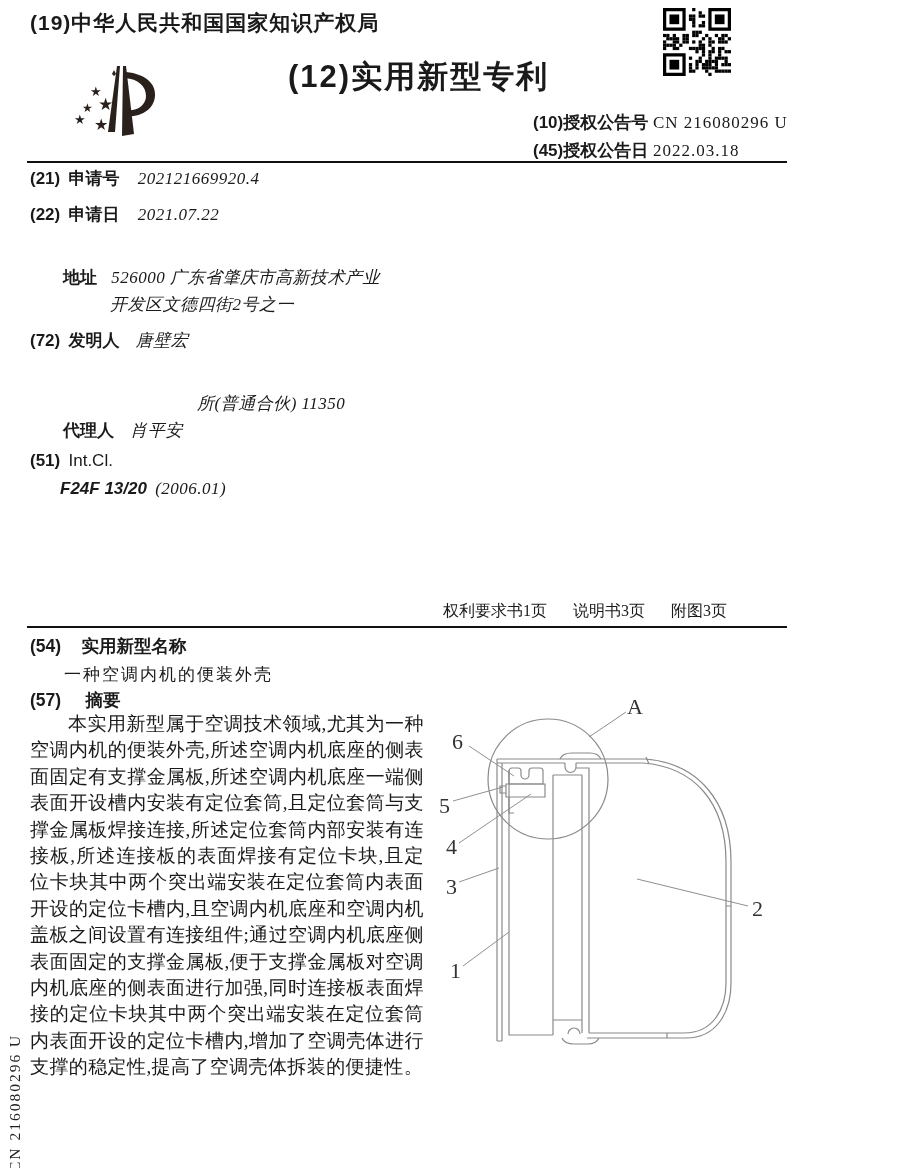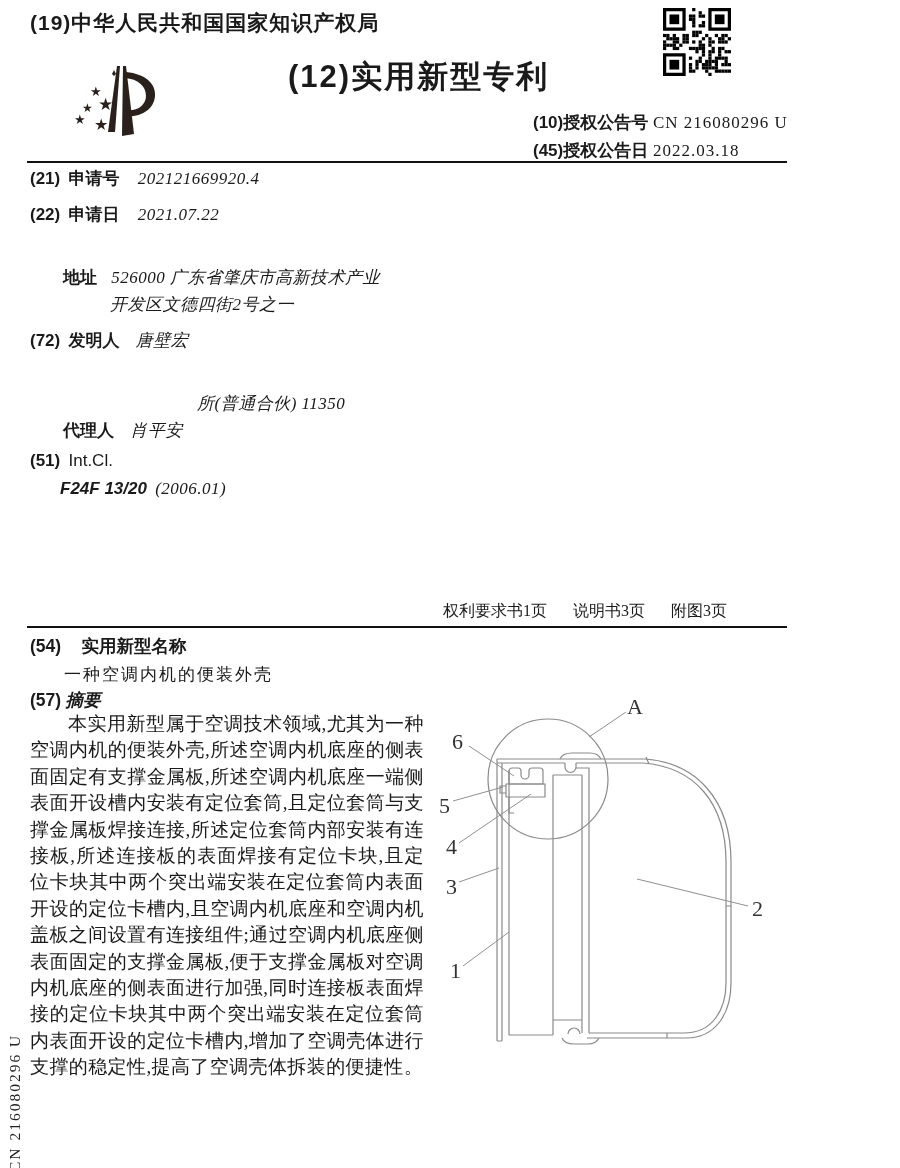--- a/index.html
+++ b/index.html
@@ -246,21 +246,21 @@
   <div class="abs rule rule-mid"></div>
 
   <div class="abs sec-head" style="top:634px;">
     <span class="bib-num">(54)</span>
     <span class="bib-label" style="margin-left:16px;">实用新型名称</span>
   </div>
   <div class="abs utility-name">一种空调内机的便装外壳</div>
 
   <div class="abs sec-head" style="top:688px;">
     <span class="bib-num">(57)</span>
-    <span class="bib-label" style="margin-left:0;font-style:italic;">摘要</span>
+    <span class="bib-label" style="margin-left:20px;">摘要</span>
   </div>
   <div class="abs abstract">本实用新型属于空调技术领域,尤其为一种空调内机的便装外壳,所述空调内机底座的侧表面固定有支撑金属板,所述空调内机底座一端侧表面开设槽内安装有定位套筒,且定位套筒与支撑金属板焊接连接,所述定位套筒内部安装有连接板,所述连接板的表面焊接有定位卡块,且定位卡块其中两个突出端安装在定位套筒内表面开设的定位卡槽内,且空调内机底座和空调内机盖板之间设置有连接组件;通过空调内机底座侧表面固定的支撑金属板,便于支撑金属板对空调内机底座的侧表面进行加强,同时连接板表面焊接的定位卡块其中两个突出端安装在定位套筒内表面开设的定位卡槽内,增加了空调壳体进行支撑的稳定性,提高了空调壳体拆装的便捷性。</div>
 
   <svg class="abs" style="left:435px;top:675px;" width="465" height="445" viewBox="435 675 465 445">
     <g stroke="#8a8a8a" stroke-width="1.2" fill="none">
 
       <circle cx="548" cy="779" r="60"></circle>
 
       <path d="M497,759 V1041 M502,763 V1041 M497,1041 H502"></path>
       <path d="M509,770 V1035 H553"></path>

